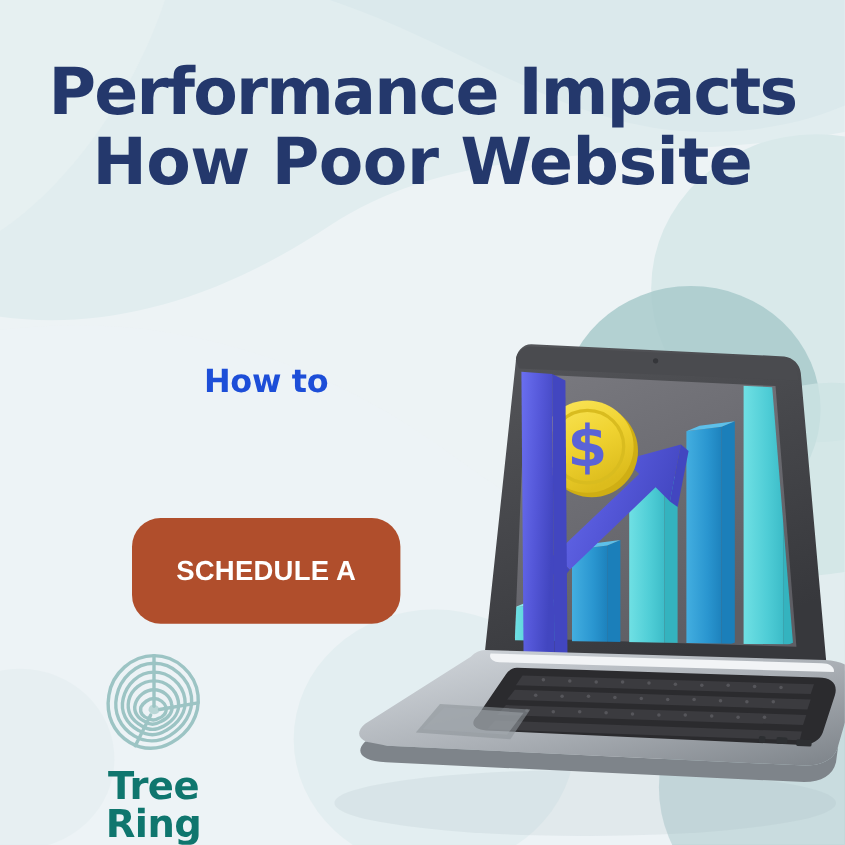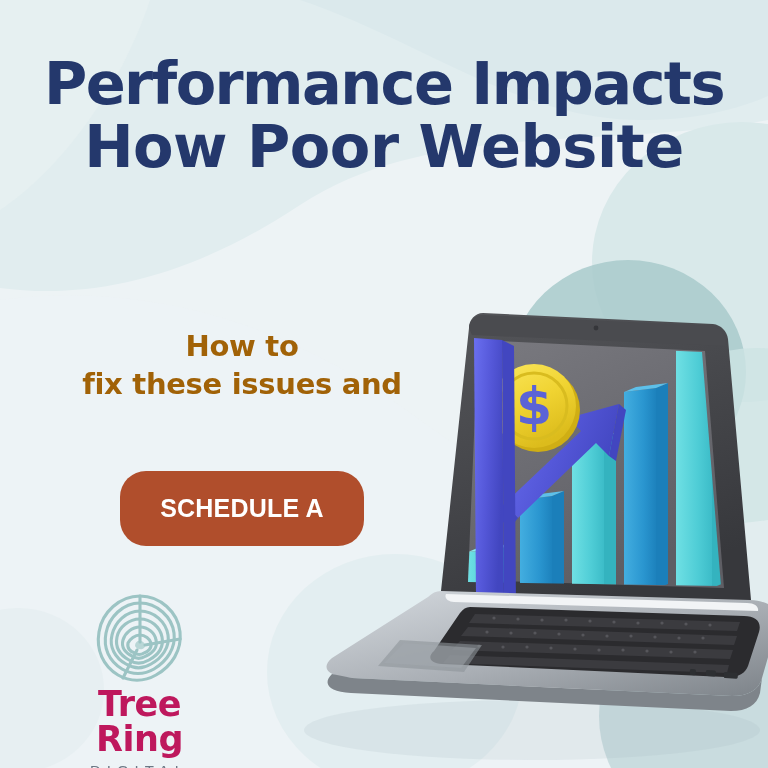--- a/index.html
+++ b/index.html
@@ -26,51 +26,51 @@
     letter-spacing:-0.5px;
     font-family:"DejaVu Sans", sans-serif;
   }
   .headline .hl-line { display:block; white-space:nowrap; }
   .hl2 { letter-spacing:-1.6px; }
 
   
   .subhead {
     position:absolute; top:328px; left:52px; width:380px;
     text-align:center; z-index:5;
-    color:#a16207;
+    color:#1d4ed8;
     font-size:29px; font-weight:bold; line-height:1.30;
     font-family:"DejaVu Sans", sans-serif;
     letter-spacing:-0.3px;
   }
   .subhead .sh-line { display:block; white-space:nowrap; }
 
   
   .cta {
     position:absolute; top:471px; left:120px;
-    width:244px; height:75px;
+    width:244px; height:96px;
     background:#b04e2c;
     border-radius:26px;
     display:flex; flex-direction:column;
     align-items:center; justify-content:center;
     z-index:6; cursor:pointer; border:none;
     color:#ffffff;
     font-family:"Liberation Sans", sans-serif;
     font-size:25px; font-weight:bold; line-height:1.22;
     letter-spacing:0.2px;
   }
   .cta .cta-line { display:block; white-space:nowrap; }
 
   
   .logo { position:absolute; left:52px; top:592px; width:175px; z-index:6; }
   .logo-mark { width:100px; height:92px; margin:0 auto; display:block; }
   .logo-word {
-    text-align:center; color:#be185d;
+    text-align:center; color:#0f766e;
     font-family:"DejaVu Sans", sans-serif;
     font-size:35px; font-weight:bold; letter-spacing:-0.5px;
-    line-height:1; margin-top:3px;
+    line-height:1; margin-top:14px;
   }
   .logo-sub {
     text-align:center; color:#6c7784;
     font-family:"Liberation Sans", sans-serif;
     font-size:15px; font-weight:normal; letter-spacing:6px;
     margin-top:5px;
   }
 
   
   .illus { position:absolute; left:232px; top:300px; width:560px; height:468px; z-index:3; }
@@ -94,21 +94,20 @@
     <path d="M0,300 C160,280 300,330 420,420 C520,494 640,540 768,520 L768,768 L0,768 Z" fill="#edf3f5" opacity="0.55"></path>
   </svg>
 
   <h1 class="headline">
     <span class="hl-line hl2">Performance Impacts</span>
     <span class="hl-line">How Poor Website</span>
   </h1>
 
   <div class="subhead">
     <span class="sh-line">How to</span>
-    <span class="sh-line">fix these issues and</span>
   </div>
 
   <button class="cta">
     <span class="cta-line">SCHEDULE A</span>
   </button>
 
   <div class="logo">
     <svg class="logo-mark" viewBox="0 0 100 92">
       <g fill="none" stroke="#9cc4c4" stroke-width="3.1" stroke-linejoin="round" stroke-linecap="round">
         <path d="M50,4 C70,4 88,20 90,40 C92,58 82,74 66,83 C54,90 40,90 28,83 C13,74 6,58 9,40 C12,20 30,4 50,4 Z"></path>

